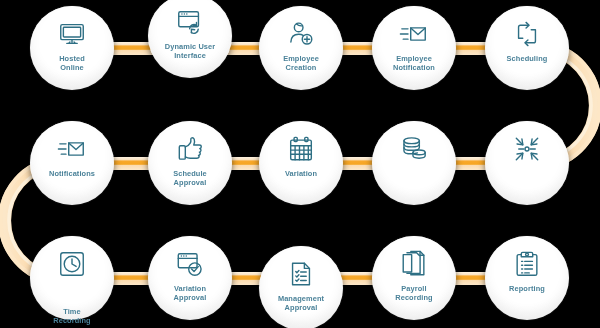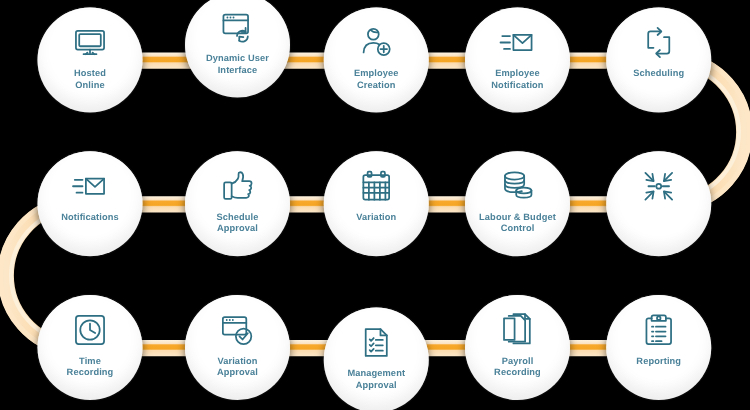--- a/index.html
+++ b/index.html
@@ -221,40 +221,38 @@
         <div class="node-icon">
           <svg viewBox="0 0 32 32">
             <ellipse cx="13.5" cy="7.2" rx="8.2" ry="3.1" fill="none" stroke="currentColor" stroke-width="1.5" stroke-linecap="round" stroke-linejoin="round"></ellipse>
             <path d="M5.3 7.2 L5.3 10.6 q0 3.1 8.2 3.1 q8.2 0 8.2 -3.1 L21.7 7.2" fill="none" stroke="currentColor" stroke-width="1.5" stroke-linecap="round" stroke-linejoin="round"></path>
             <path d="M5.3 10.9 L5.3 14.3 q0 3.1 8.2 3.1 q8.2 0 8.2 -3.1 L21.7 10.9" fill="none" stroke="currentColor" stroke-width="1.5" stroke-linecap="round" stroke-linejoin="round"></path>
             <path d="M5.3 14.6 L5.3 18 q0 3.1 8.2 3.1 q4.1 0 6.2 -0.9" fill="none" stroke="currentColor" stroke-width="1.5" stroke-linecap="round" stroke-linejoin="round"></path>
             <ellipse cx="21.4" cy="19.6" rx="6.5" ry="2.5" fill="none" stroke="currentColor" stroke-width="1.5" stroke-linecap="round" stroke-linejoin="round"></ellipse>
             <path d="M14.9 19.6 L14.9 23.3 q0 2.5 6.5 2.5 q6.5 0 6.5 -2.5 L27.9 19.6" fill="none" stroke="currentColor" stroke-width="1.5" stroke-linecap="round" stroke-linejoin="round"></path>
           </svg>
         </div>
-        <div class="node-label">Labour &amp; Budget
-Control</div>
       </div>
       <div class="node" style="left: 527px; top: 163px;">
         <div class="node-icon">
           <svg viewBox="0 0 32 32">
             <circle cx="16" cy="16" r="2.1" fill="none" stroke="currentColor" stroke-width="1.5" stroke-linecap="round" stroke-linejoin="round"></circle>
             <path d="M4.6 4.6 L11.4 11.4" fill="none" stroke="currentColor" stroke-width="1.5" stroke-linecap="round" stroke-linejoin="round"></path>
             <path d="M10.6 5.4 L11.6 11.6 L5.4 10.6" fill="none" stroke="currentColor" stroke-width="1.5" stroke-linecap="round" stroke-linejoin="round"></path>
             <path d="M27.4 4.6 L20.6 11.4" fill="none" stroke="currentColor" stroke-width="1.5" stroke-linecap="round" stroke-linejoin="round"></path>
             <path d="M21.4 5.4 L20.4 11.6 L26.6 10.6" fill="none" stroke="currentColor" stroke-width="1.5" stroke-linecap="round" stroke-linejoin="round"></path>
             <path d="M4.6 27.4 L11.4 20.6" fill="none" stroke="currentColor" stroke-width="1.5" stroke-linecap="round" stroke-linejoin="round"></path>
             <path d="M5.4 21.4 L11.6 20.4 L10.6 26.6" fill="none" stroke="currentColor" stroke-width="1.5" stroke-linecap="round" stroke-linejoin="round"></path>
             <path d="M27.4 27.4 L20.6 20.6" fill="none" stroke="currentColor" stroke-width="1.5" stroke-linecap="round" stroke-linejoin="round"></path>
             <path d="M26.6 21.4 L20.4 20.4 L21.4 26.6" fill="none" stroke="currentColor" stroke-width="1.5" stroke-linecap="round" stroke-linejoin="round"></path>
             <path d="M7.2 16 L12.6 16 M19.4 16 L24.8 16" fill="none" stroke="currentColor" stroke-width="1.5" stroke-linecap="round" stroke-linejoin="round"></path>
           </svg>
         </div>
       </div>
-      <div class="node" style="left: 72px; top: 278px;">
+      <div class="node" style="left: 72px; top: 278px; gap: 23px;">
         <div class="node-icon">
           <svg viewBox="0 0 32 32">
             <rect x="4" y="4" width="24" height="24" rx="2.4" fill="none" stroke="currentColor" stroke-width="1.5" stroke-linecap="round" stroke-linejoin="round"></rect>
             <circle cx="16" cy="16" r="8.3" fill="none" stroke="currentColor" stroke-width="1.5" stroke-linecap="round" stroke-linejoin="round"></circle>
             <path d="M16 10.6 L16 16 L20.4 18.6" fill="none" stroke="currentColor" stroke-width="1.5" stroke-linecap="round" stroke-linejoin="round"></path>
           </svg>
         </div>
         <div class="node-label">Time
 Recording</div>
       </div>

